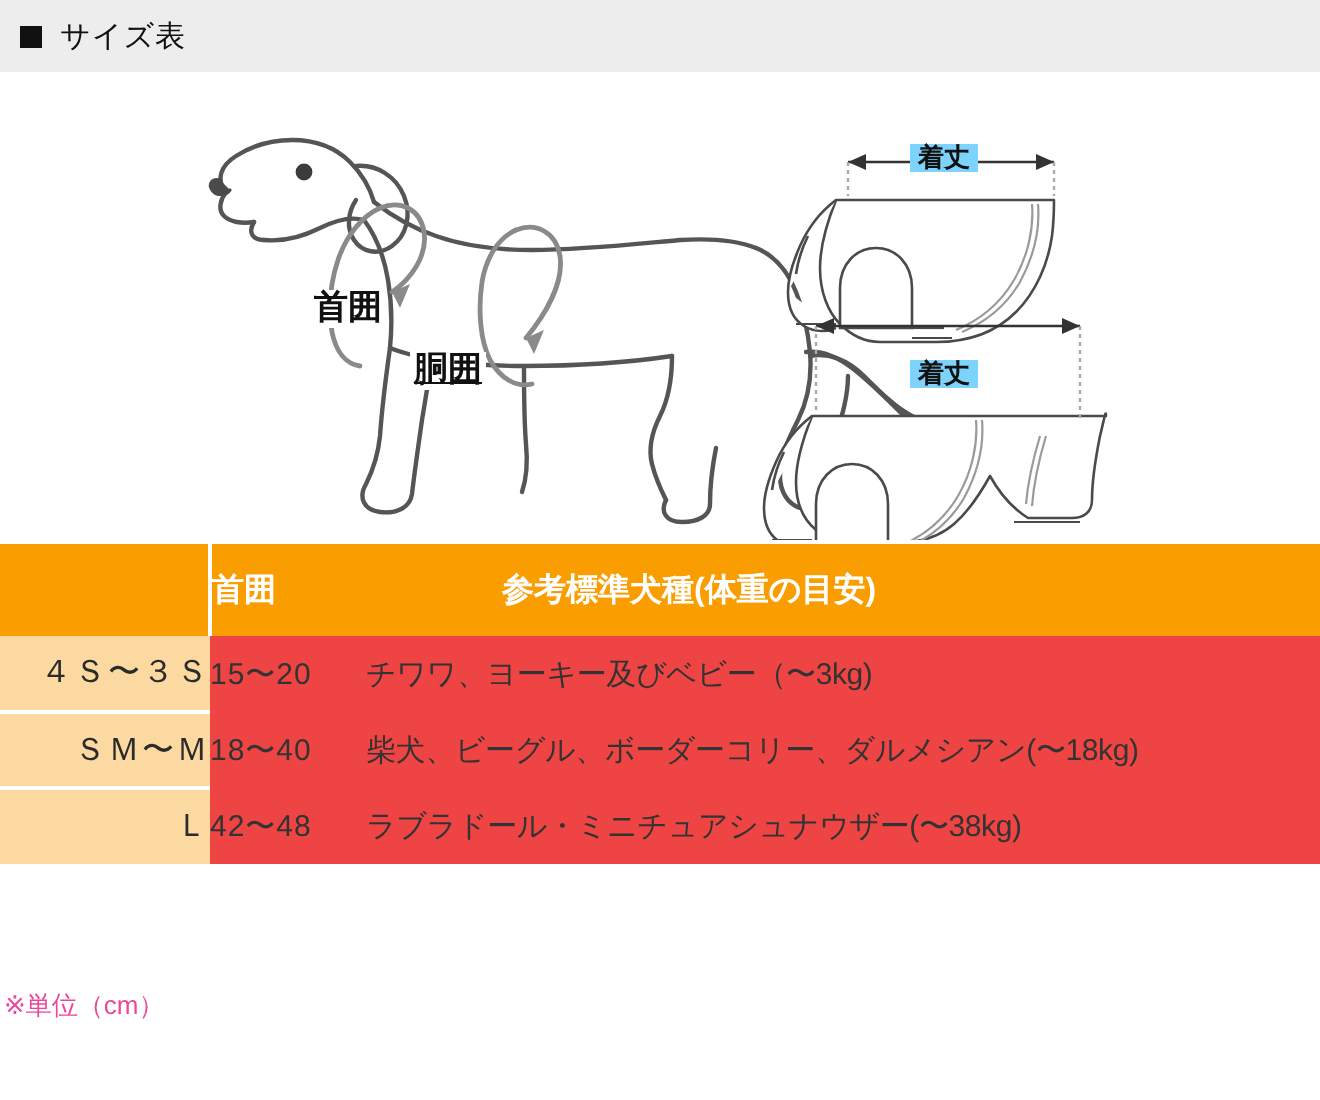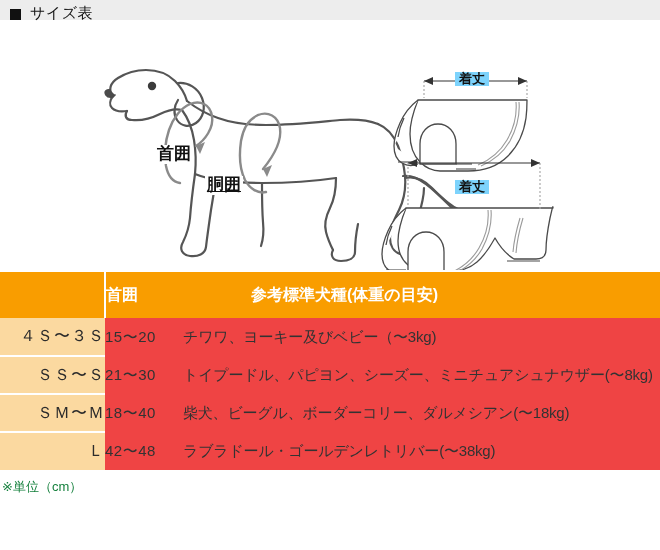--- a/index.html
+++ b/index.html
@@ -14,24 +14,24 @@
     font-family: "Liberation Sans", "DejaVu Sans", sans-serif;
     color: #333333;
     position: relative;
   }
 
   
   .title-bar {
     position: absolute;
     left: 0; top: 0;
     width: 660px;
-    height: 20px;
+    height: 36px;
     background: #ededed;
     display: flex;
-    align-items: flex-end;
+    align-items: center;
     padding-left: 10px;
     box-sizing: border-box;
   }
   .title-bullet {
     width: 11px;
     height: 11px;
     background: #111111;
     display: inline-block;
     margin-right: 9px;
   }
@@ -138,23 +138,24 @@
 
   
   .notes {
     position: absolute;
     left: 2px;
     top: 476px;
     width: 640px;
   }
   .note-line {
     font-size: 13px;
-    color: #15803d;
+    color: #ec4899;
     line-height: 21px;
     white-space: nowrap;
+    margin-top: 16px;
   }
 </style>
 </head>
 <body>
 
 <div class="title-bar">
   <span class="title-bullet"></span>
   <span class="title-text">サイズ表</span>
 </div>
 
@@ -318,29 +319,25 @@
         <span class="th-neck-label">首囲</span><span>参考標準犬種(体重の目安)</span>
       </th>
     </tr>
   </thead>
   <tbody id="table-body">
       <tr>
         <td class="td-size">４Ｓ〜３Ｓ</td>
         <td class="td-data"><span class="neck-val">15〜20</span><span class="breed-val">チワワ、ヨーキー及びベビー（〜3kg)</span></td>
       </tr>
       <tr>
-        <td class="td-size">ＳＳ〜Ｓ</td>
-        <td class="td-data"><span class="neck-val">21〜30</span><span class="breed-val">トイプードル、パピヨン、シーズー、ミニチュアシュナウザー(〜8kg)</span></td>
-      </tr>
-      <tr>
         <td class="td-size">ＳＭ〜Ｍ</td>
         <td class="td-data"><span class="neck-val">18〜40</span><span class="breed-val">柴犬、ビーグル、ボーダーコリー、ダルメシアン(〜18kg)</span></td>
       </tr>
       <tr>
         <td class="td-size">Ｌ</td>
-        <td class="td-data"><span class="neck-val">42〜48</span><span class="breed-val">ラブラドール・ゴールデンレトリバー(〜38kg)</span></td>
+        <td class="td-data"><span class="neck-val">42〜48</span><span class="breed-val">ラブラドール・ミニチュアシュナウザー(〜38kg)</span></td>
       </tr>
     </tbody>
 </table>
 
 <div class="notes" id="notes">
     <div class="note-line">※単位（cm）</div>
   </div>
 
 </body></html>

